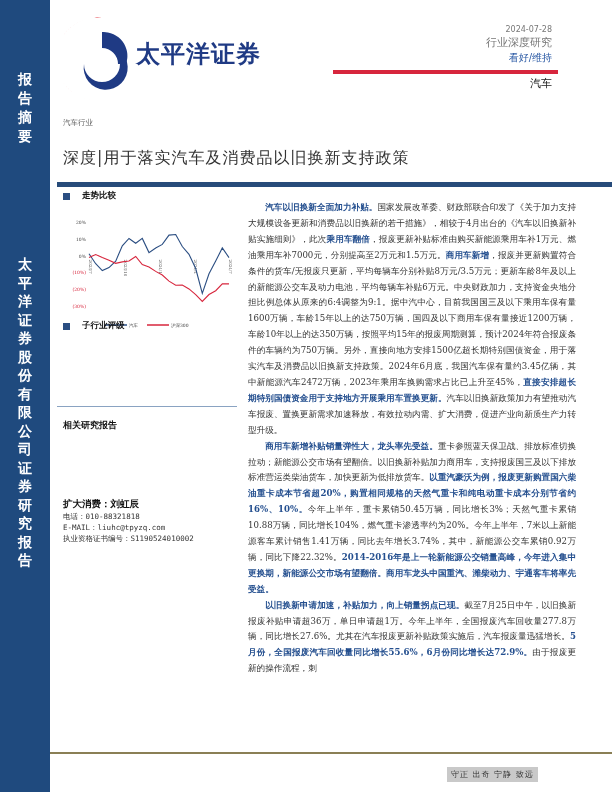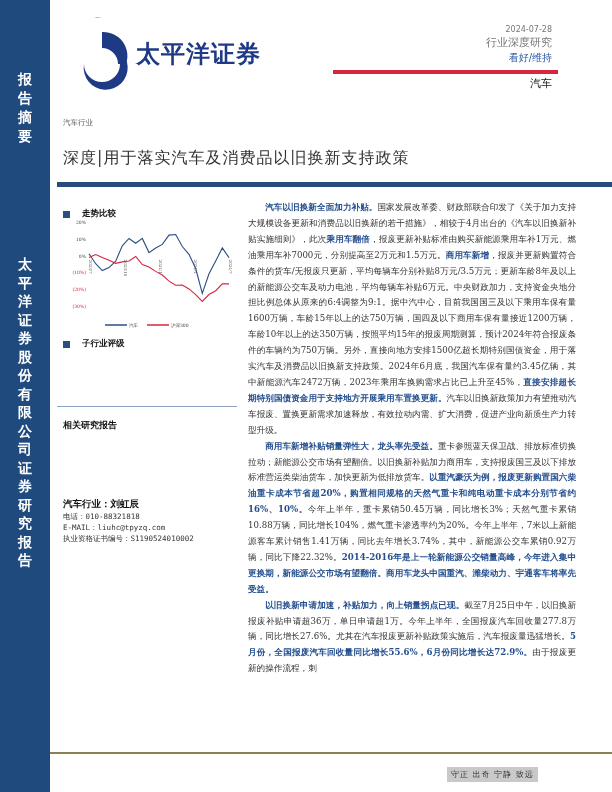--- a/index.html
+++ b/index.html
@@ -21,21 +21,21 @@
          font-family:"DejaVu Sans", sans-serif; }
   .hdr-date { font-size:8px; color:#777; line-height:12px; }
   .hdr-type { font-size:11px; color:#777; line-height:14px;margin-left:7px; }
   .hdr-rating { font-size:10px; color:#2b5aa5; line-height:16px; }
   .red-rule { position:absolute; left:333px; top:70px; width:225px; height:4px; background:#d7263d; }
   .hdr-sector { position:absolute; right:60px; top:76px; font-size:11px; color:#222;
          font-family:"DejaVu Sans", sans-serif; }
   .title { position:absolute; left:63px; top:148px; font-size:16px; color:#333; letter-spacing:1px; }
   .title-rule { position:absolute; left:57px; top:182px; width:555px; height:5px; background:#274b7a; }
   .left-col { position:absolute; left:57px; top:190px; width:180px; }
-  .sec-head { display:flex; align-items:center; font-size:8.5px; font-weight:bold; color:#111;margin-top:18px; }
+  .sec-head { display:flex; align-items:center; font-size:8.5px; font-weight:bold; color:#111; }
   .sec-head .sq { width:7px; height:7px; background:#2b4e82; margin:0 12px 0 6px; }
   .chart-wrap { position:absolute; left:0; top:18px; width:180px; height:125px; }
   .chart-wrap svg { width:180px; height:125px; }
   .sub-rating { position:absolute; left:0; top:130px; }
   .blue-rule { position:absolute; left:0; top:216px; width:180px; height:1px; background:#8aa3c2; }
   .related { position:absolute; left:6px; top:229px; font-size:9px; font-weight:bold; color:#111; }
   .analyst { position:absolute; left:6px; top:307px; font-size:7.5px; line-height:11px; color:#333;
          font-family:"DejaVu Sans Mono", monospace; }
   .analyst .name { font-family:"DejaVu Serif", serif; font-weight:bold; font-size:9.5px; color:#111; line-height:14px; }
   .right-col { position:absolute; left:248px; top:200px; width:328px; }
@@ -104,21 +104,21 @@
         <text x="114" y="119" font-size="4.5" fill="#444">沪深300</text>
       </svg>
   </div>
   <div class="sec-head sub-rating">
     <span class="sq"></span>
     <span>子行业评级</span>
   </div>
   <div class="blue-rule"></div>
   <div class="related">相关研究报告</div>
   <div class="analyst">
-    <div class="name">汽车行业：刘虹辰</div>
+    <div class="name">扩大消费：刘虹辰</div>
     <div>电话：010-88321818</div>
     <div>E-MAIL：liuhc@tpyzq.com</div>
     <div>执业资格证书编号：S1190524010002</div>
   </div>
 </div>
 
 <div class="right-col">
   <p class="para"><span class="hl">汽车以旧换新全面加力补贴。</span><span>国家发展改革委、财政部联合印发了《关于加力支持大规模设备更新和消费品以旧换新的若干措施》，相较于4月出台的《汽车以旧换新补贴实施细则》，此次</span><span class="hl">乘用车翻倍</span><span>，报废更新补贴标准由购买新能源乘用车补1万元、燃油乘用车补7000元，分别提高至2万元和1.5万元。</span><span class="hl">商用车新增</span><span>，报废并更新购置符合条件的货车/无报废只更新，平均每辆车分别补贴8万元/3.5万元；更新车龄8年及以上的新能源公交车及动力电池，平均每辆车补贴6万元。中央财政加力，支持资金央地分担比例总体从原来的6:4调整为9:1。据中汽中心，目前我国国三及以下乘用车保有量1600万辆，车龄15年以上的达750万辆，国四及以下商用车保有量接近1200万辆，车龄10年以上的达350万辆，按照平均15年的报废周期测算，预计2024年符合报废条件的车辆约为750万辆。另外，直接向地方安排1500亿超长期特别国债资金，用于落实汽车及消费品以旧换新支持政策。2024年6月底，我国汽车保有量约3.45亿辆，其中新能源汽车2472万辆，2023年乘用车换购需求占比已上升至45%，</span><span class="hl">直接安排超长期特别国债资金用于支持地方开展乘用车置换更新。</span><span>汽车以旧换新政策加力有望推动汽车报废、置换更新需求加速释放，有效拉动内需、扩大消费，促进产业向新质生产力转型升级。</span></p>
   <p class="para"><span class="hl">商用车新增补贴销量弹性大，龙头率先受益。</span><span>重卡参照蓝天保卫战、排放标准切换拉动；新能源公交市场有望翻倍。以旧换新补贴加力商用车，支持报废国三及以下排放标准营运类柴油货车，加快更新为低排放货车。</span><span class="hl">以重汽豪沃为例，报废更新购置国六柴油重卡成本节省超20%，购置相同规格的天然气重卡和纯电动重卡成本分别节省约16%、10%。</span><span>今年上半年，重卡累销50.45万辆，同比增长3%；天然气重卡累销10.88万辆，同比增长104%，燃气重卡渗透率约为20%。今年上半年，7米以上新能源客车累计销售1.41万辆，同比去年增长3.74%，其中，新能源公交车累销0.92万辆，同比下降22.32%。</span><span class="hl">2014-2016年是上一轮新能源公交销量高峰，今年进入集中更换期，新能源公交市场有望翻倍。商用车龙头中国重汽、潍柴动力、宇通客车将率先受益。</span></p>
   <p class="para"><span class="hl">以旧换新申请加速，补贴加力，向上销量拐点已现。</span><span>截至7月25日中午，以旧换新报废补贴申请超36万，单日申请超1万。今年上半年，全国报废汽车回收量277.8万辆，同比增长27.6%。尤其在汽车报废更新补贴政策实施后，汽车报废量迅猛增长。</span><span class="hl">5月份，全国报废汽车回收量同比增长55.6%，6月份同比增长达72.9%。</span><span>由于报废更新的操作流程，刺</span></p>

